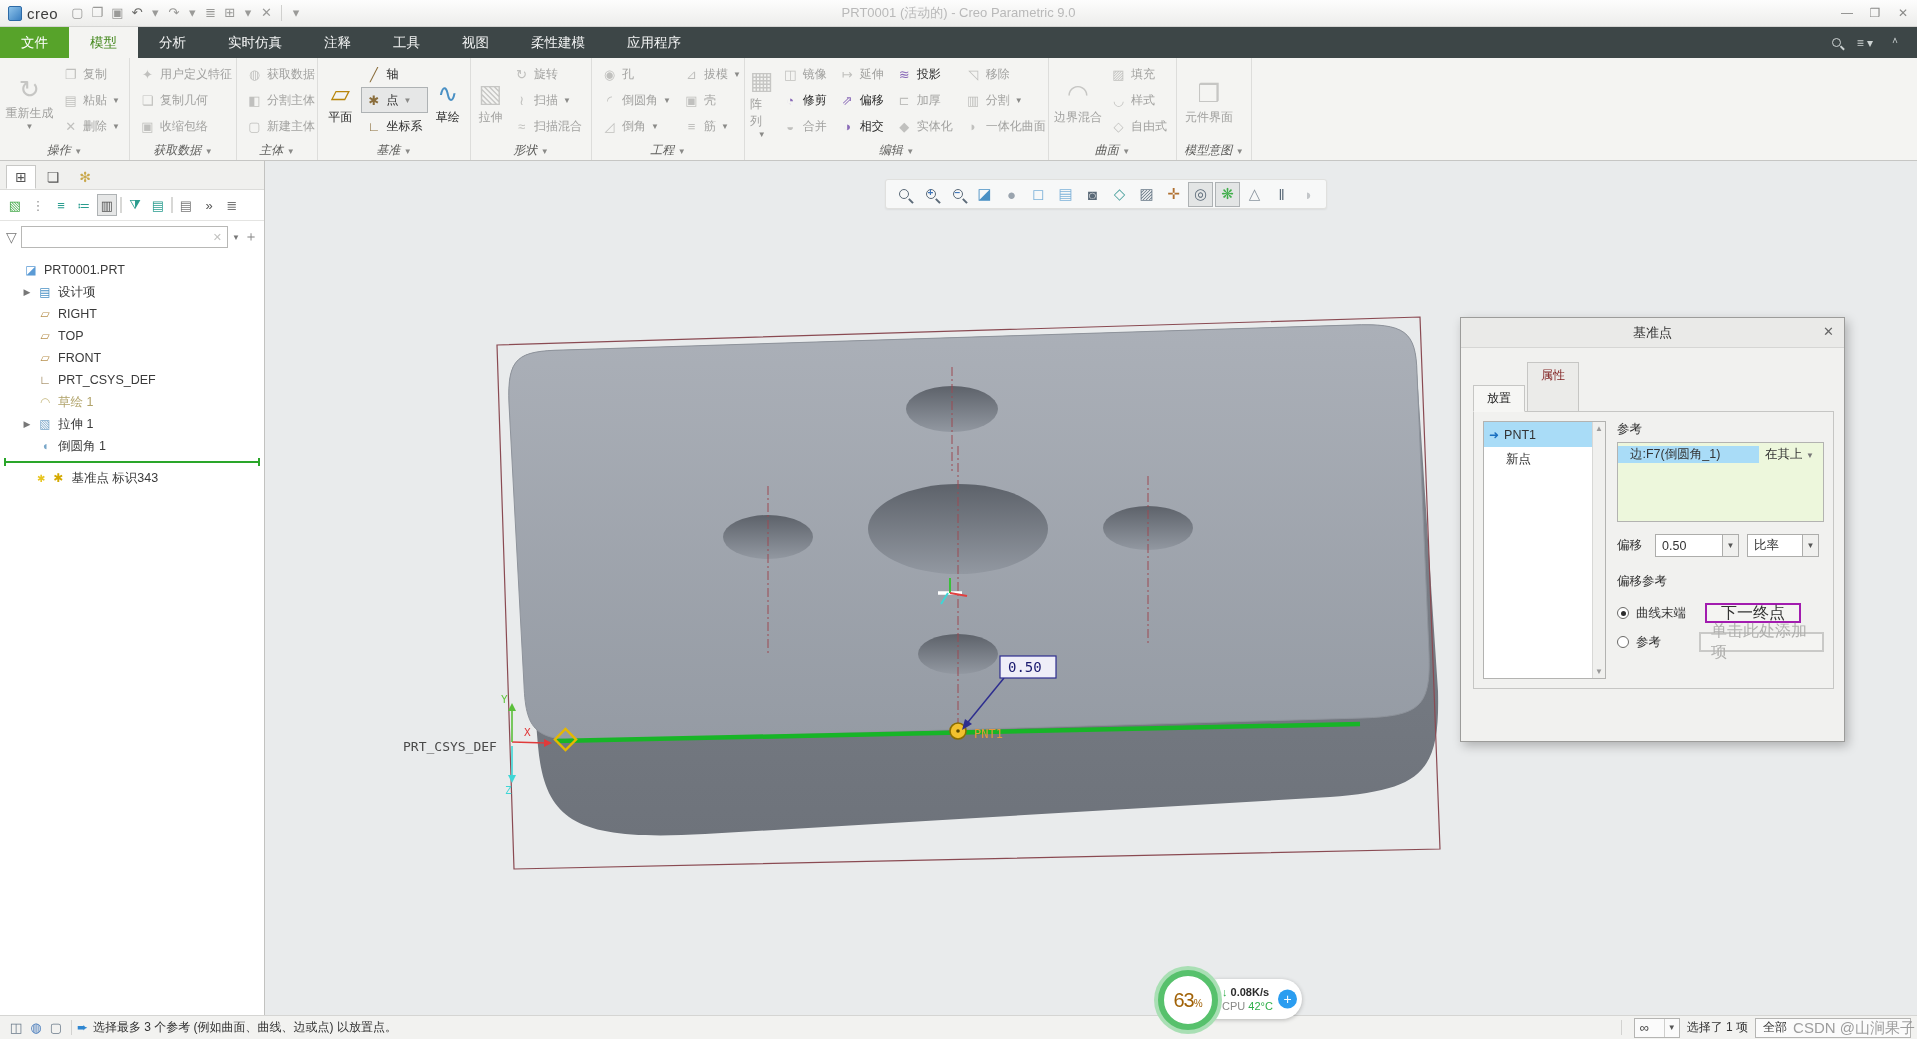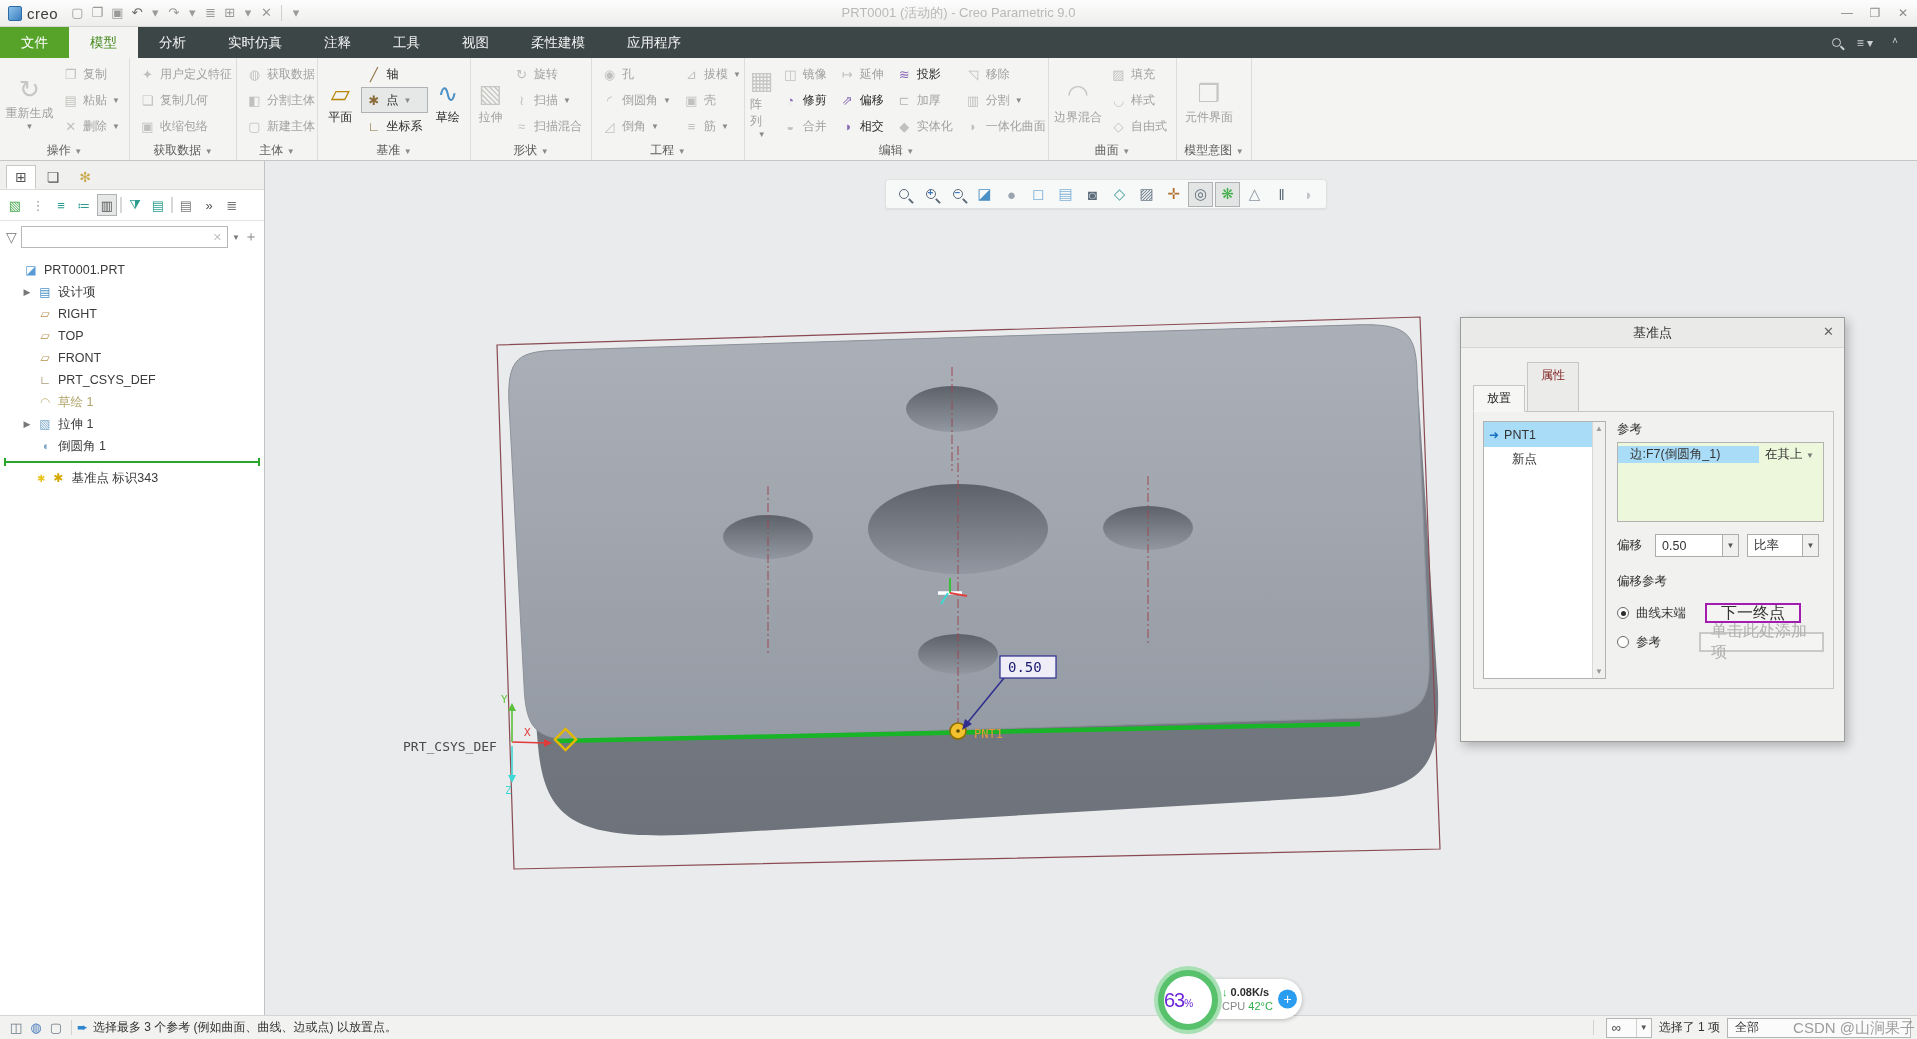--- a/index.html
+++ b/index.html
@@ -34,21 +34,21 @@
   .rcol { display:flex; flex-direction:column; }
   .rbtn { height:26px; display:flex; align-items:center; gap:4px; padding:0 4px; white-space:nowrap; font-size:12px; color:#2e2e2e; border:1px solid transparent; }
   .rbtn .ic { width:17px; text-align:center; font-size:13px; flex:0 0 auto; }
   .rbtn .arr { font-size:8px; color:#8a8a88; margin-left:1px; }
   .rbtn.dis { color:#a2a2a0; } .rbtn.dis .ic { color:#c0c0be !important; }
   .rbtn.press { background:#e6e7e7; border-color:#aeb2b4; }
   .rbig { width:56px; display:flex; flex-direction:column; align-items:center; justify-content:center; gap:0; padding:2px 1px; font-size:12px; color:#2e2e2e; }
   .rbig .ic { font-size:25px; line-height:32px; height:32px; }
   .rbig.dis { color:#a2a2a0; } .rbig.dis .ic { color:#c6c6c4 !important; }
   .rbig .arr { font-size:8px; color:#8a8a88; }
-  .rlabel { height:18px; text-align:center; font-size:12px; color:#5d5d5b; white-space:nowrap; }
+  .rlabel { height:18px; text-align:center; font-size:12px; color:#5d5d5b; white-space:nowrap;font-style:italic; }
   .rlabel .arr { font-size:8px; color:#8a8a88; }
 
   
   main { display:flex; height:854px; }
 
   
   .tree { width:265px; background:#fff; border-right:1px solid #c2c2c0; display:flex; flex-direction:column; flex:0 0 auto; }
   .tree-tabs { height:29px; background:#f0f0ee; display:flex; align-items:flex-end; gap:2px; padding:3px 6px 0; border-bottom:1px solid #dcdcda; }
   .ttab { width:30px; height:24px; display:flex; align-items:center; justify-content:center; font-size:14px; color:#555; }
   .ttab.on { background:#fff; border:1px solid #c8c8c6; border-bottom-color:#fff; }
@@ -117,21 +117,21 @@
   .dbtn.primary { background:#b5e1f9; border-color:#56a7da; }
 
   
   .perf { position:absolute; left:1158px; top:970px; z-index:20; width:150px; height:66px; }
   .perf-pill { position:absolute; left:40px; top:9px; width:104px; height:40px; background:#fff; border-radius:20px; box-shadow:0 1px 4px rgba(0,0,0,.25); display:flex; align-items:center; padding-left:24px; }
   .perf-lines { font-size:11px; line-height:14px; color:#2c2c2c; }
   .perf-lines .dn { color:#2faf4a; font-weight:bold; }
   .perf-lines .cpu { color:#8a8a88; }
   .perf-lines .temp { color:#2faf4a; }
   .perf-plus { position:absolute; right:5px; top:50%; transform:translateY(-50%); width:19px; height:19px; border-radius:50%; background:#2b9df0; color:#fff; font-size:14px; line-height:18px; text-align:center; }
-  .perf-circle { position:absolute; left:0; top:0; width:60px; height:60px; border-radius:50%; background:#fff; border:6px solid #57c16c; box-shadow:0 0 0 4px #a9dfb4; display:flex; align-items:center; color:#6d28d9; }
+  .perf-circle { position:absolute; left:0; top:0; width:60px; height:60px; border-radius:50%; background:#fff; border:6px solid #57c16c; box-shadow:0 0 0 4px #a9dfb4; display:flex; align-items:center; justify-content:center; color:#a16207; }
   .perf-circle .pct { font-size:20px; letter-spacing:-1px; }
   .perf-circle .sym { font-size:10px; margin-top:6px; }
 
   
   .statusbar { height:24px; background:#f2f2f0; border-top:1px solid #d5d5d3; display:flex; align-items:center; padding:0 6px; position:relative; }
   .sbi { width:20px; text-align:center; font-size:13px; color:#6b7b8a; }
   .sb-sep { width:1px; height:15px; background:#d2d2d0; margin:0 5px; }
   .sb-msg { display:flex; align-items:center; gap:5px; font-size:12px; color:#333; }
   .sb-arrow { color:#2f86d0; font-size:13px; }
   .sb-right { margin-left:auto; display:flex; align-items:center; gap:7px; }
@@ -640,21 +640,21 @@
         <span class="dtab on">放置</span>
         <span class="dtab">属性</span>
       </div>
       <div class="dlg-box">
         <div class="dlist">
           <div class="dlist-rows">
             <div class="drow sel">
               <span class="pt-arrow">➜</span>
               <span>PNT1</span>
             </div>
-            <div class="drow" style="padding-left:28px">
+            <div class="drow" style="padding-left:22px">
               <span>新点</span>
             </div>
           </div>
           <div class="dscroll">
               <span>▲</span>
               <span>▼</span>
             </div>
         </div>
         <div class="dright">
           <div class="dlabel">参考</div>
@@ -715,18 +715,18 @@
     <span class="sb-arrow">➨</span>
     <span>选择最多 3 个参考 (例如曲面、曲线、边或点) 以放置点。</span>
   </span>
   <div class="sb-right">
     <span class="sb-sep"></span>
     <span class="sb-combo" style="width:46px;padding-left:5px">
       <span style="font-size:13px;color:#444">∞</span>
       <span class="cab" style="margin-left:auto">▼</span>
     </span>
     <span>选择了 1 项</span>
-    <span class="sb-combo" style="width:184px;padding-left:7px">
+    <span class="sb-combo" style="width:156px;padding-left:7px">
       <span>全部</span>
     </span>
   </div>
   <span class="watermark">CSDN @山涧果子</span>
 </footer>
 
 </body></html>

